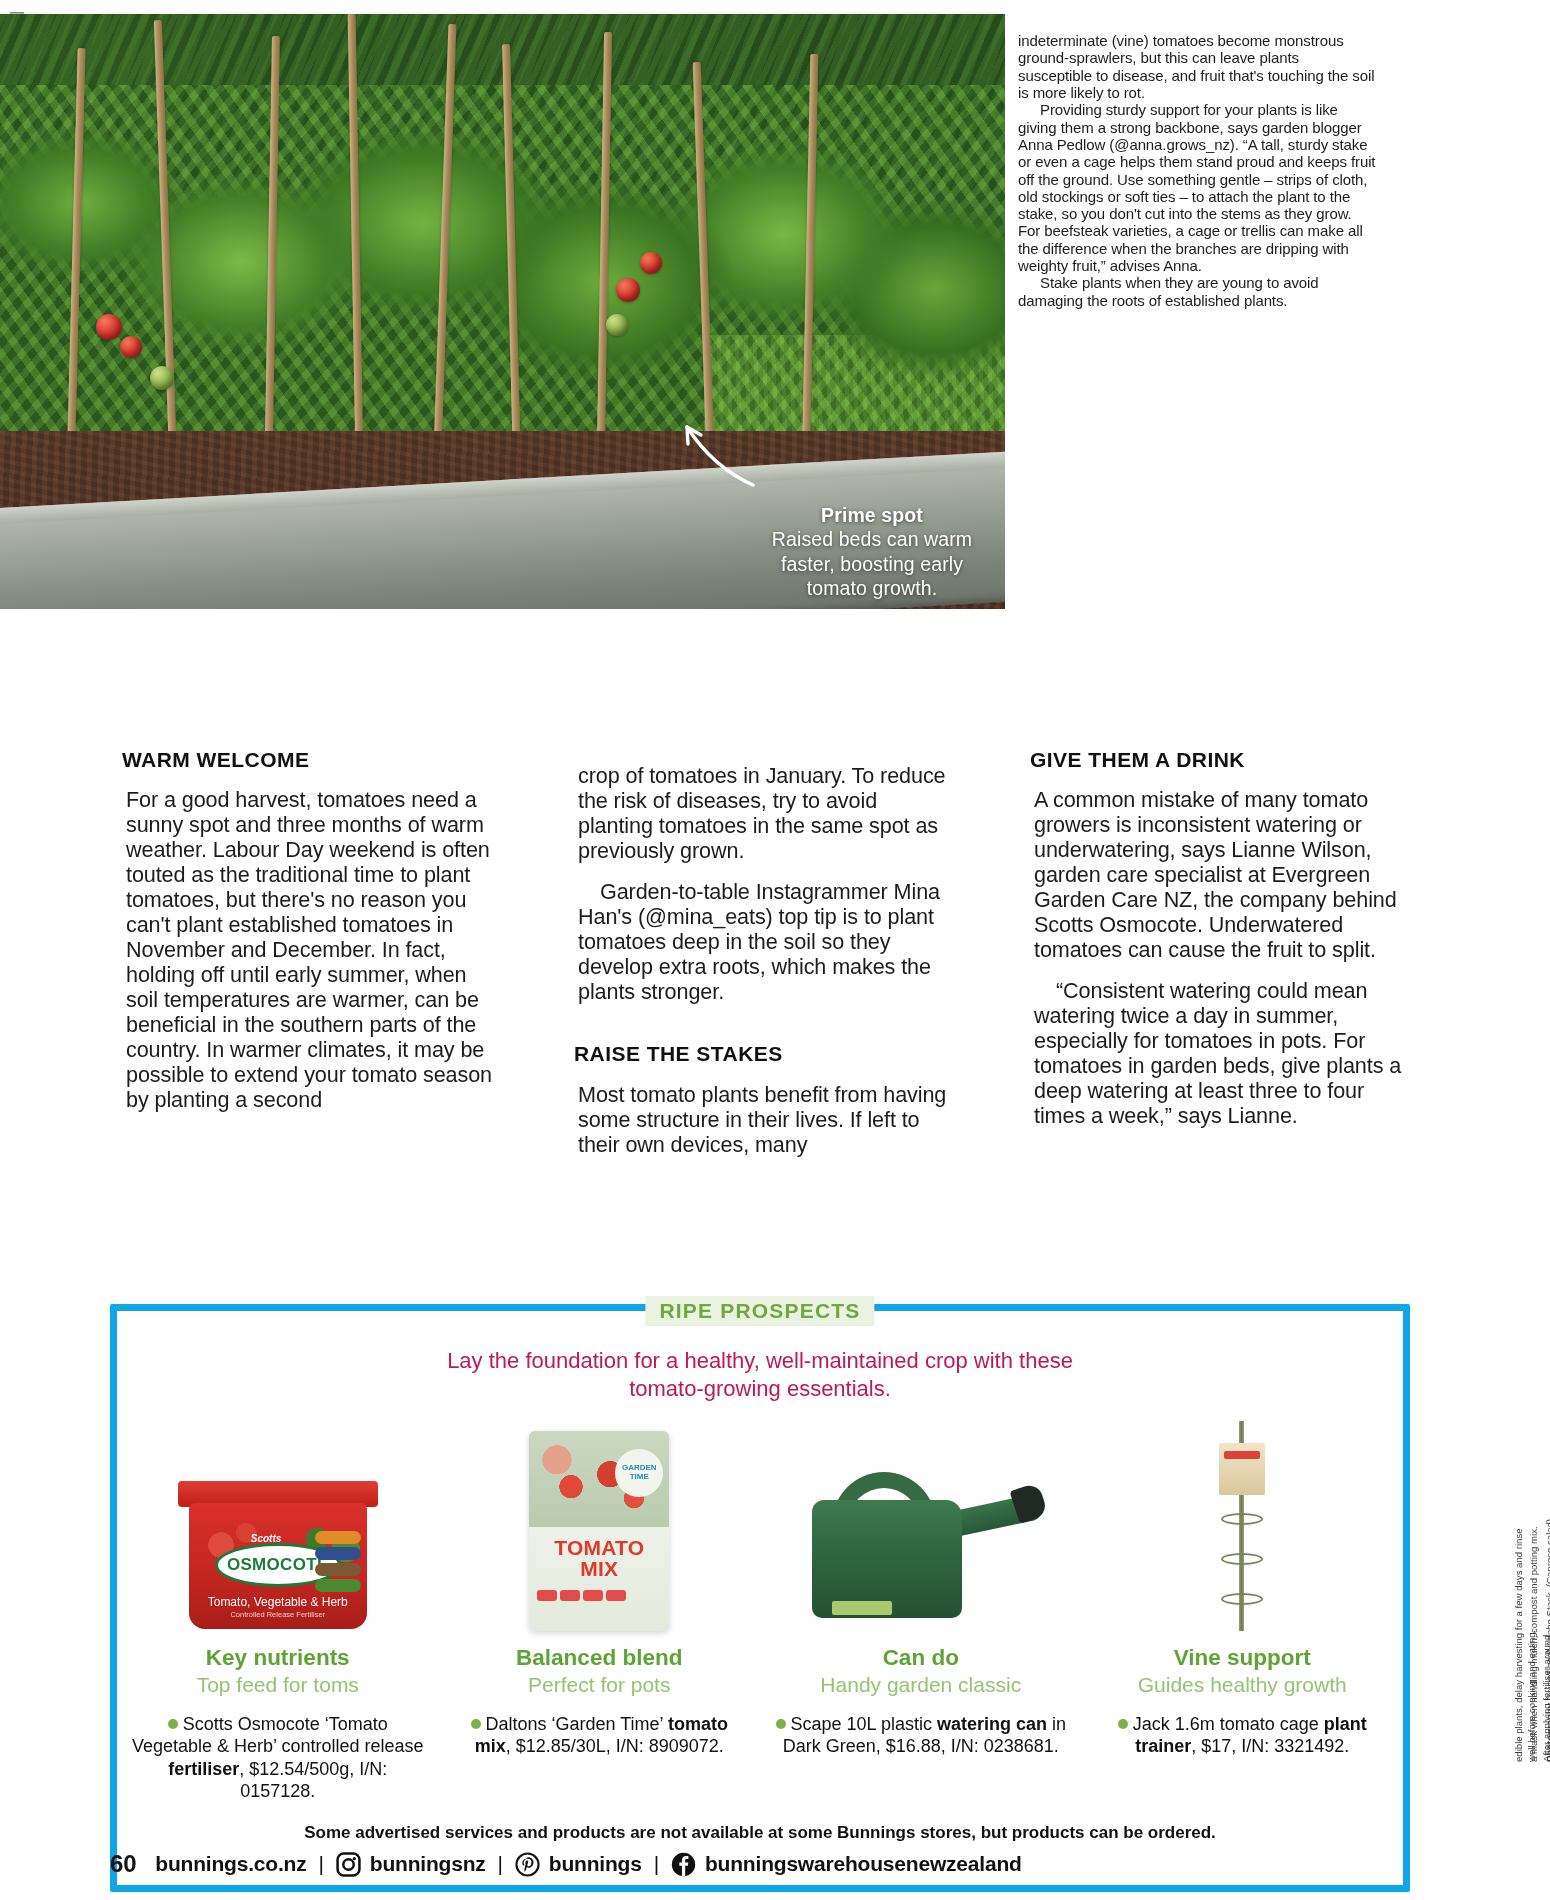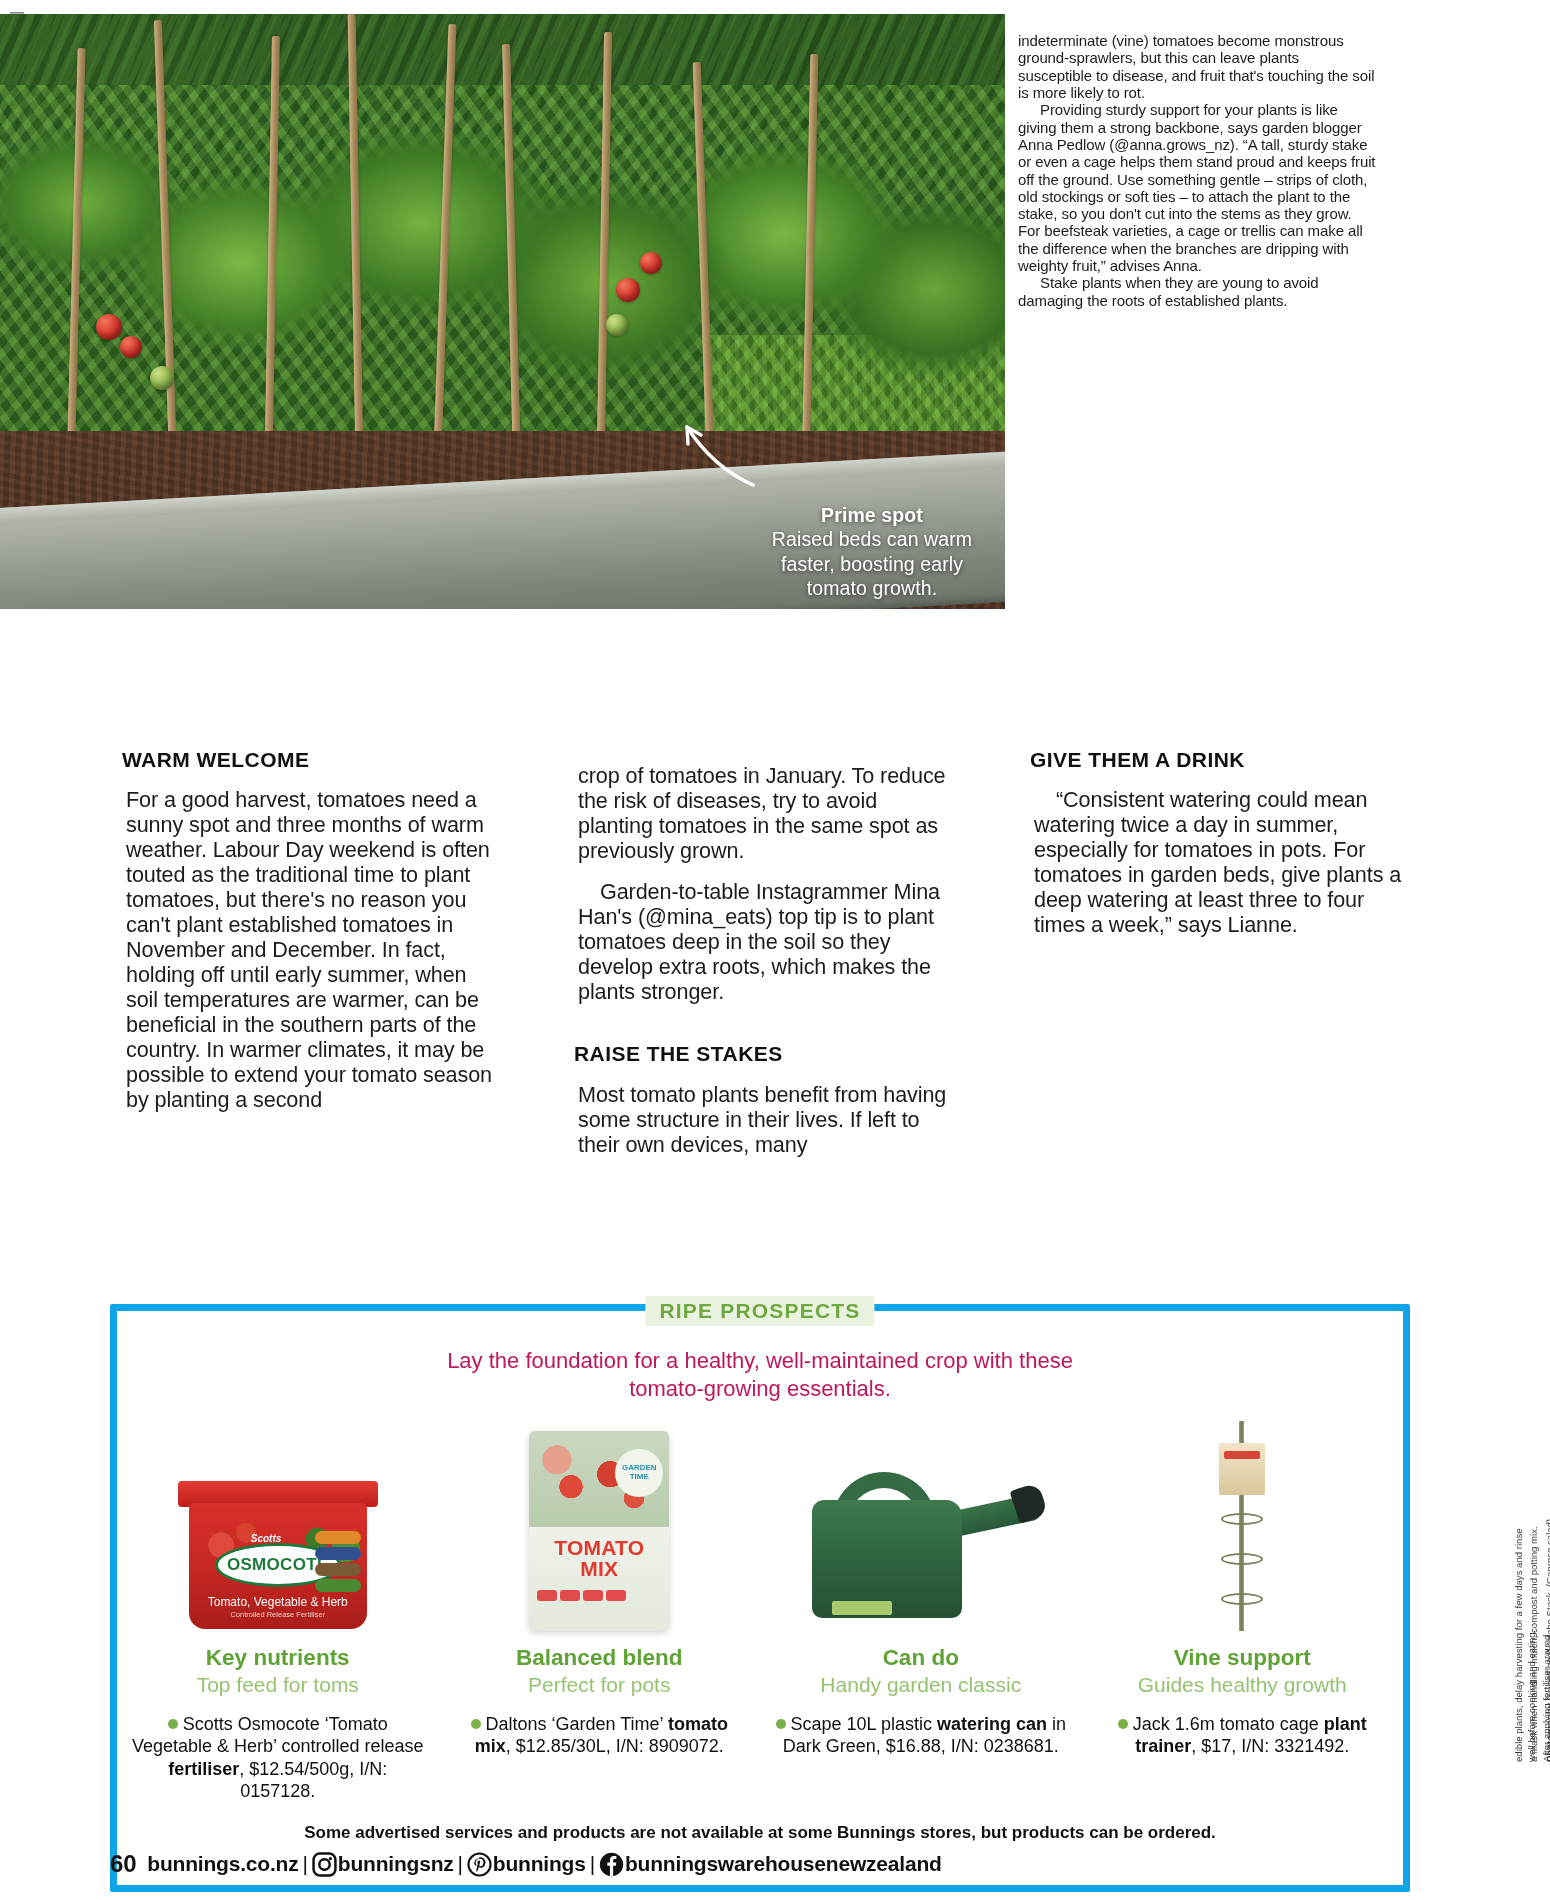--- a/index.html
+++ b/index.html
@@ -221,21 +221,21 @@
   }
   .credit-line3 {
     position:absolute; right:37px; top:1262px; width:250px;
     transform-origin: right top; transform: rotate(-90deg) translate(-250px,0);
     font-size:9.6px; line-height:1.32; color:#3b3b3b;
   }
 
   
   .footer {
     position:absolute; left:110px; bottom:22px;
-    display:flex; align-items:center; gap:1px;
+    display:flex; align-items:center; gap:9px;
     font-size:21px; font-weight:700; color:#111; letter-spacing:-0.2px;
   }
   .pageno { font-size:24px; font-weight:700; margin-right:10px; }
   .sep { font-weight:400; color:#111; margin:0 3px; }
   .ico { display:inline-flex; align-items:center; justify-content:center; }
   .corner-mark { position:absolute; left:10px; top:10px; width:14px; height:10px; }
 </style>
 </head>
 <body>
 
@@ -313,20 +313,21 @@
     <div class="col col-2">
       <p>crop of tomatoes in January. To reduce the risk of diseases, try to avoid planting tomatoes in the same spot as previously grown.</p>
       <p class="ind">Garden-to-table Instagrammer Mina Han's (@mina_eats) top tip is to plant tomatoes deep in the soil so they develop extra roots, which makes the plants stronger.</p>
       <div class="gap"></div>
       <div class="sec-head">RAISE THE STAKES</div>
       <p>Most tomato plants benefit from having some structure in their lives. If left to their own devices, many</p>
     </div>
 
     <div class="col col-3">
       <div class="sec-head">GIVE THEM A DRINK</div>
+      <p>A common mistake of many tomato growers is inconsistent watering or underwatering, says Lianne Wilson, garden care specialist at Evergreen Garden Care NZ, the company behind Scotts Osmocote. Underwatered tomatoes can cause the fruit to split.</p>
       <p class="ind">“Consistent watering could mean watering twice a day in summer, especially for tomatoes in pots. For tomatoes in garden beds, give plants a deep watering at least three to four times a week,” says Lianne.</p>
     </div>
   </div>
 
   <div class="promo">
     <div class="promo-tab">RIPE PROSPECTS</div>
     <div class="promo-sub">Lay the foundation for a healthy, well-maintained crop with these tomato-growing essentials.</div>
 
     <div class="prod-row">
 

